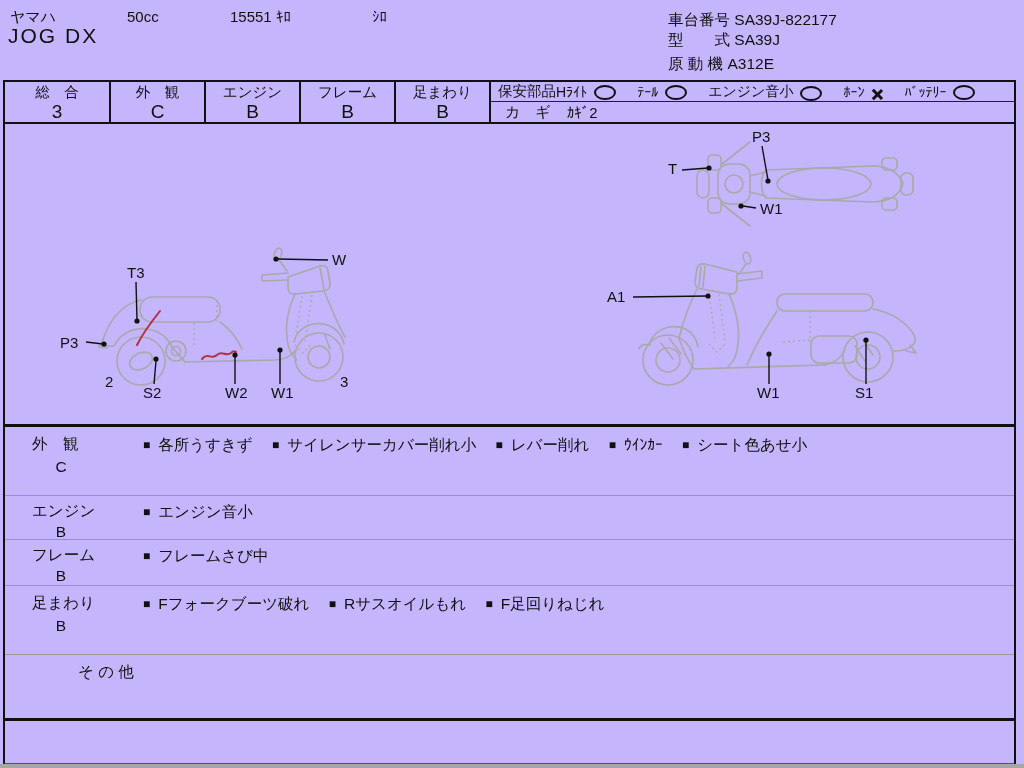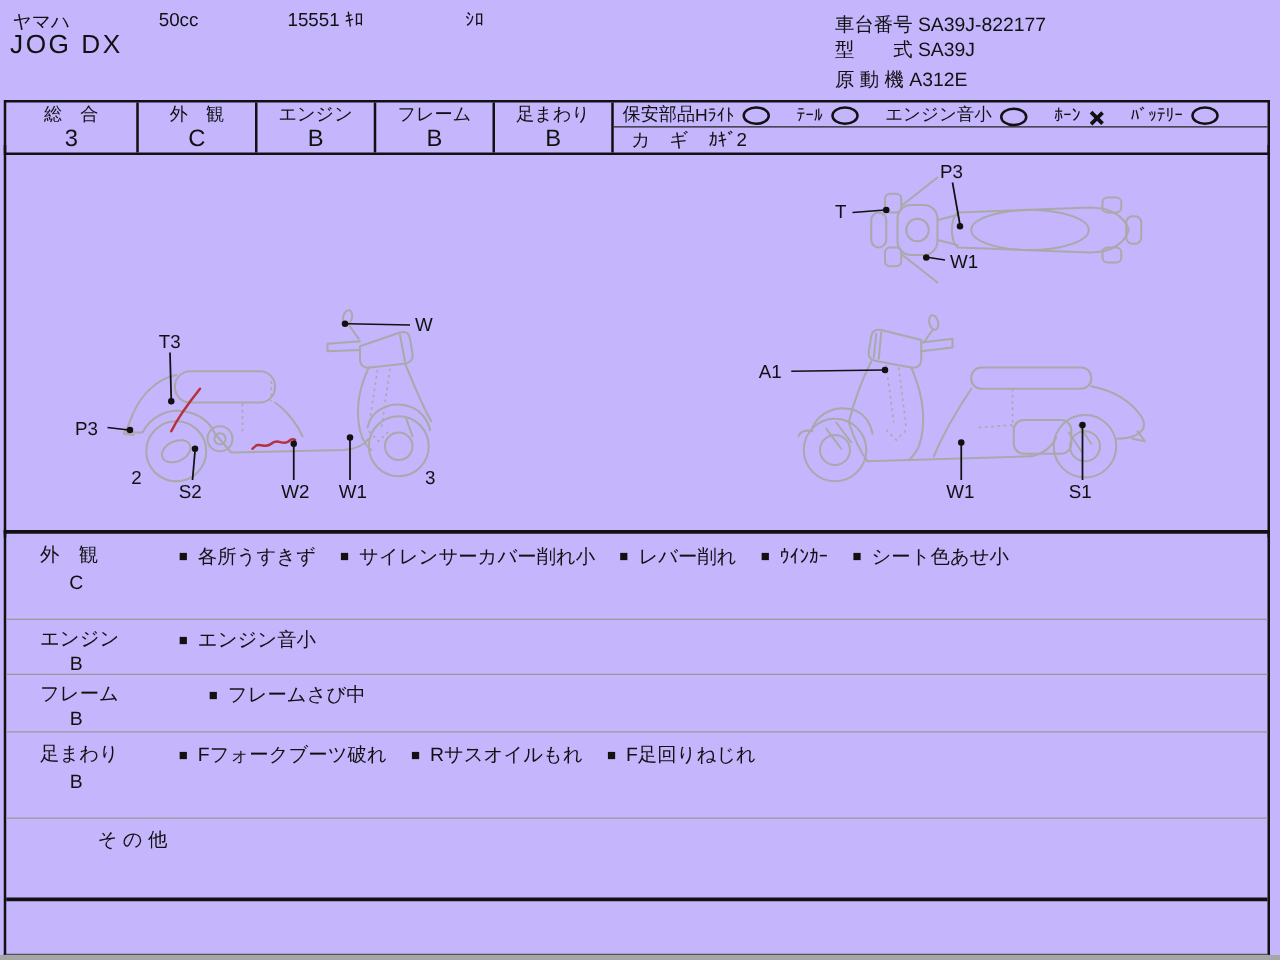--- a/index.html
+++ b/index.html
@@ -277,21 +277,21 @@
       <div class="c-items" style="padding-top:6px;">
         <span class="citem"><span class="bullet">■</span><span>エンジン音小</span></span>
       </div>
     </div>
 
     <div class="c-row" style="height:46px;">
       <div class="c-labelcol" style="padding-top:5px;">
         <div class="c-label">フレーム</div>
         <div class="c-grade" style="margin-top:1px;">B</div>
       </div>
-      <div class="c-items" style="padding-top:6px;margin-left:24px;">
+      <div class="c-items" style="padding-top:6px;">
         <span class="citem"><span class="bullet">■</span><span>フレームさび中</span></span>
       </div>
     </div>
 
     <div class="c-row" style="height:69px;">
       <div class="c-labelcol">
         <div class="c-label">足まわり</div>
         <div class="c-grade">B</div>
       </div>
       <div class="c-items">

